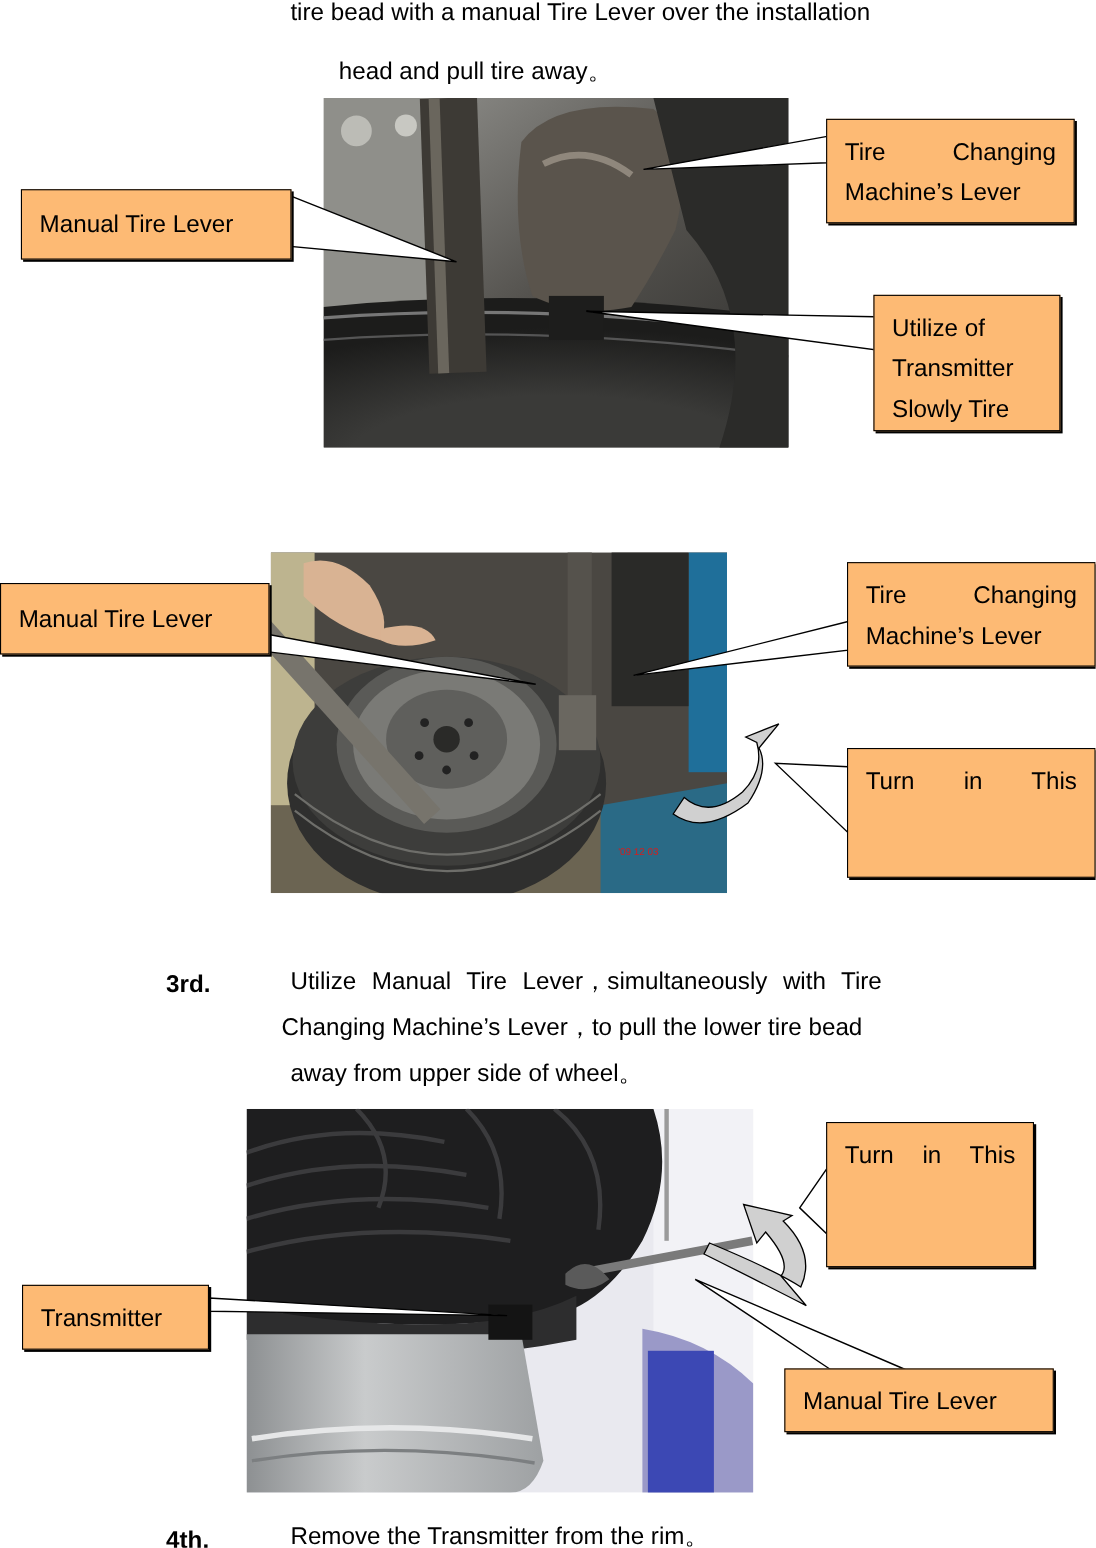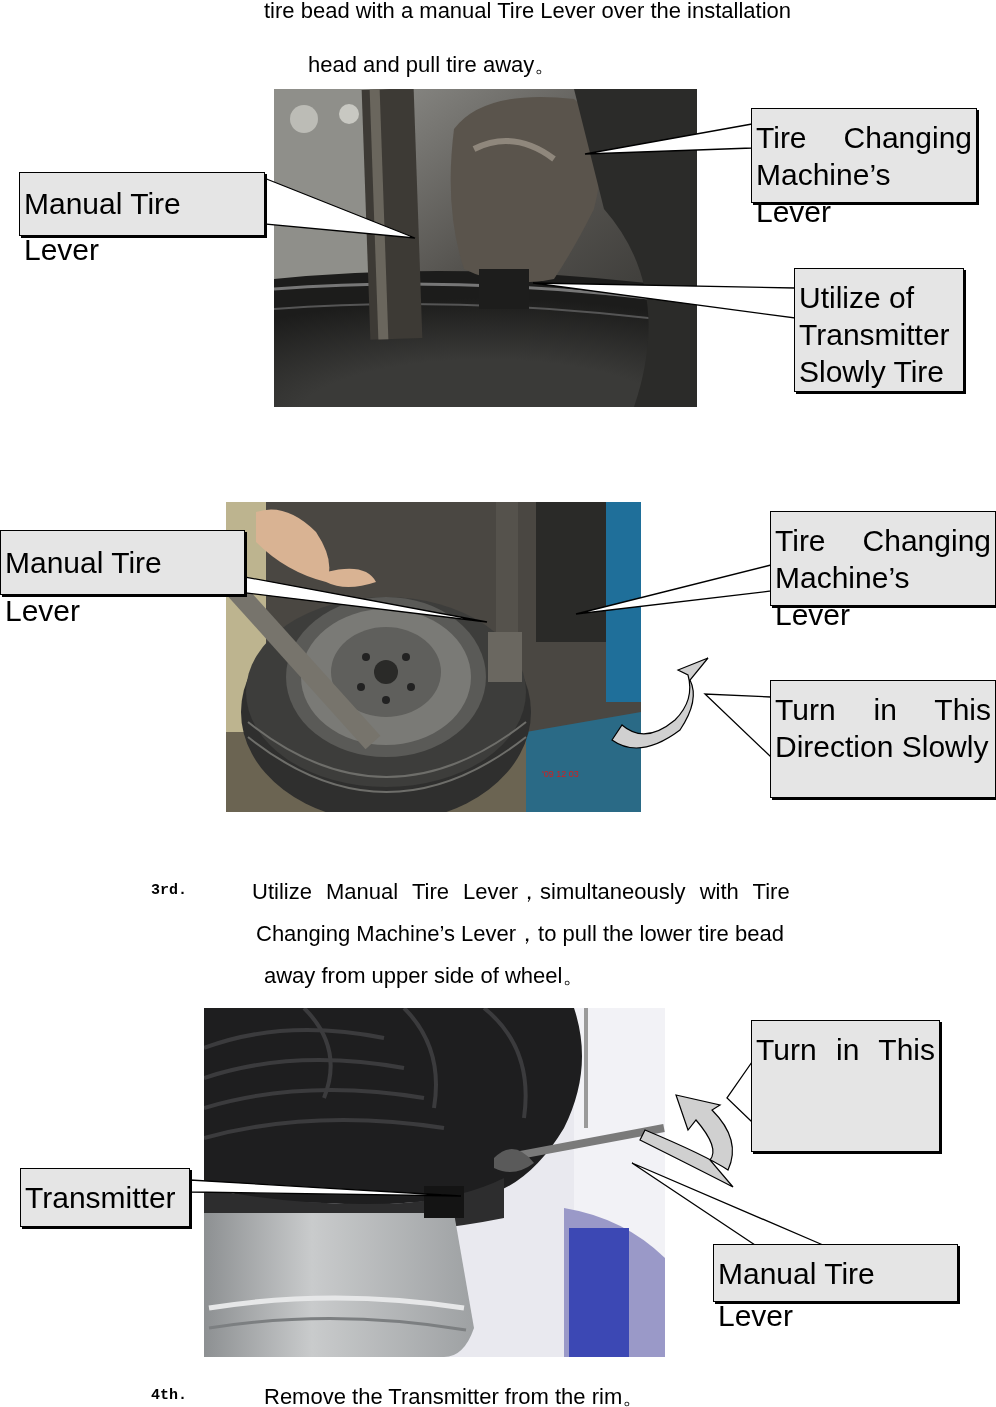--- a/index.html
+++ b/index.html
@@ -1,21 +1,21 @@
 <!DOCTYPE html>
 <html><head>
 <meta charset="utf-8">
 <style>
   html,body{margin:0;padding:0;background:#fff;}
   body{width:996px;height:1407px;position:relative;overflow:hidden;font-family:"Liberation Sans",sans-serif;color:#000;}
   .txt{position:absolute;font-size:22px;line-height:42px;}
   .just{text-align:justify;text-align-last:left;}
-  .step{position:absolute;font-size:15px;font-weight:bold;font-family:Liberation Mono, monospace;}
-  .photo{position:absolute;overflow:hidden;}
-  .callout{position:absolute;background:#e5e5e5;border:1.5px solid #000;box-shadow:2px 2px 0 #000;font-size:30px;line-height:37px;padding:8px 4px;box-sizing:border-box;}
+  .step{position:absolute;font-size:22px;font-weight:bold;}
+  .photo{position:absolute;overflow:hidden;margin-left:20px;}
+  .callout{position:absolute;background:#fdba74;border:1.5px solid #000;box-shadow:2px 2px 0 #000;font-size:22px;line-height:37px;padding:8px 16px;box-sizing:border-box;}
   .callout .j{text-align:justify;text-align-last:justify;}
   svg.ov{position:absolute;left:0;top:0;width:996px;height:1407px;pointer-events:none;}
 </style>
 </head>
 <body>
 
 <div class="txt" style="left:264px;top:-10px;">tire bead with a manual Tire Lever over the installation</div>
 <div class="txt" style="left:264px;top:44px;margin-left:44px;">head and pull tire away。</div>
 
 <div class="photo" style="left:274px;top:89px;width:423px;height:318px;">
@@ -71,21 +71,21 @@
     <rect x="270" y="0" width="22" height="140" fill="#55524c"></rect>
     <rect x="60" y="40" width="20" height="230" fill="#77746c" transform="rotate(-42 70 155)"></rect>
     <path d="M30 10 Q60 0 90 30 Q110 60 100 80 Q60 70 30 40 Z" fill="#d9b393"></path>
     <path d="M100 70 Q140 60 150 80 Q120 90 100 80 Z" fill="#d9b393"></path>
     <rect x="262" y="130" width="34" height="50" fill="#6a6760"></rect>
     <text x="316" y="275" font-size="9" fill="#d02020" font-family="Liberation Sans, sans-serif">'09 12 03</text>
   </svg>
 </div>
 
 <div class="step" style="left:151px;top:882px;">3rd.</div>
-<div class="txt just" style="left:252px;top:871px;width:603px;word-spacing:8px;">Utilize Manual Tire Lever，simultaneously with Tire</div>
+<div class="txt just" style="left:264px;top:871px;width:603px;word-spacing:8px;">Utilize Manual Tire Lever，simultaneously with Tire</div>
 <div class="txt" style="left:256px;top:913px;">Changing Machine’s Lever，to pull the lower tire bead</div>
 <div class="txt" style="left:264px;top:955px;">away from upper side of wheel。</div>
 
 <div class="photo" style="left:204px;top:1008px;width:461px;height:349px;">
   <svg width="461" height="349" viewBox="0 0 461 349">
     <defs>
       <linearGradient id="f3rim" x1="0" y1="0" x2="1" y2="0">
         <stop offset="0" stop-color="#8d9092"></stop>
           <stop offset="0.4" stop-color="#c9cbcc"></stop>
           <stop offset="1" stop-color="#9ea1a3"></stop>
@@ -157,21 +157,20 @@
 
 <div class="callout" style="left:0px;top:530px;width:245px;height:65px;line-height:48px;">
   <div>Manual Tire Lever</div>
 </div>
 <div class="callout" style="left:770px;top:511px;width:226px;height:95px;padding-top:10px;">
   <div class="j">Tire Changing</div>
   <div>Machine’s Lever</div>
 </div>
 <div class="callout" style="left:770px;top:680px;width:226px;height:118px;padding-top:10px;">
   <div class="j">Turn in This</div>
-  <div>Direction Slowly</div>
 </div>
 
 <div class="callout" style="left:751px;top:1020px;width:189px;height:132px;padding-top:10px;">
   <div class="j">Turn in This</div>
 </div>
 <div class="callout" style="left:20px;top:1168px;width:170px;height:59px;line-height:42px;">
   <div>Transmitter</div>
 </div>
 <div class="callout" style="left:713px;top:1244px;width:245px;height:58px;line-height:42px;">
   <div>Manual Tire Lever</div>

